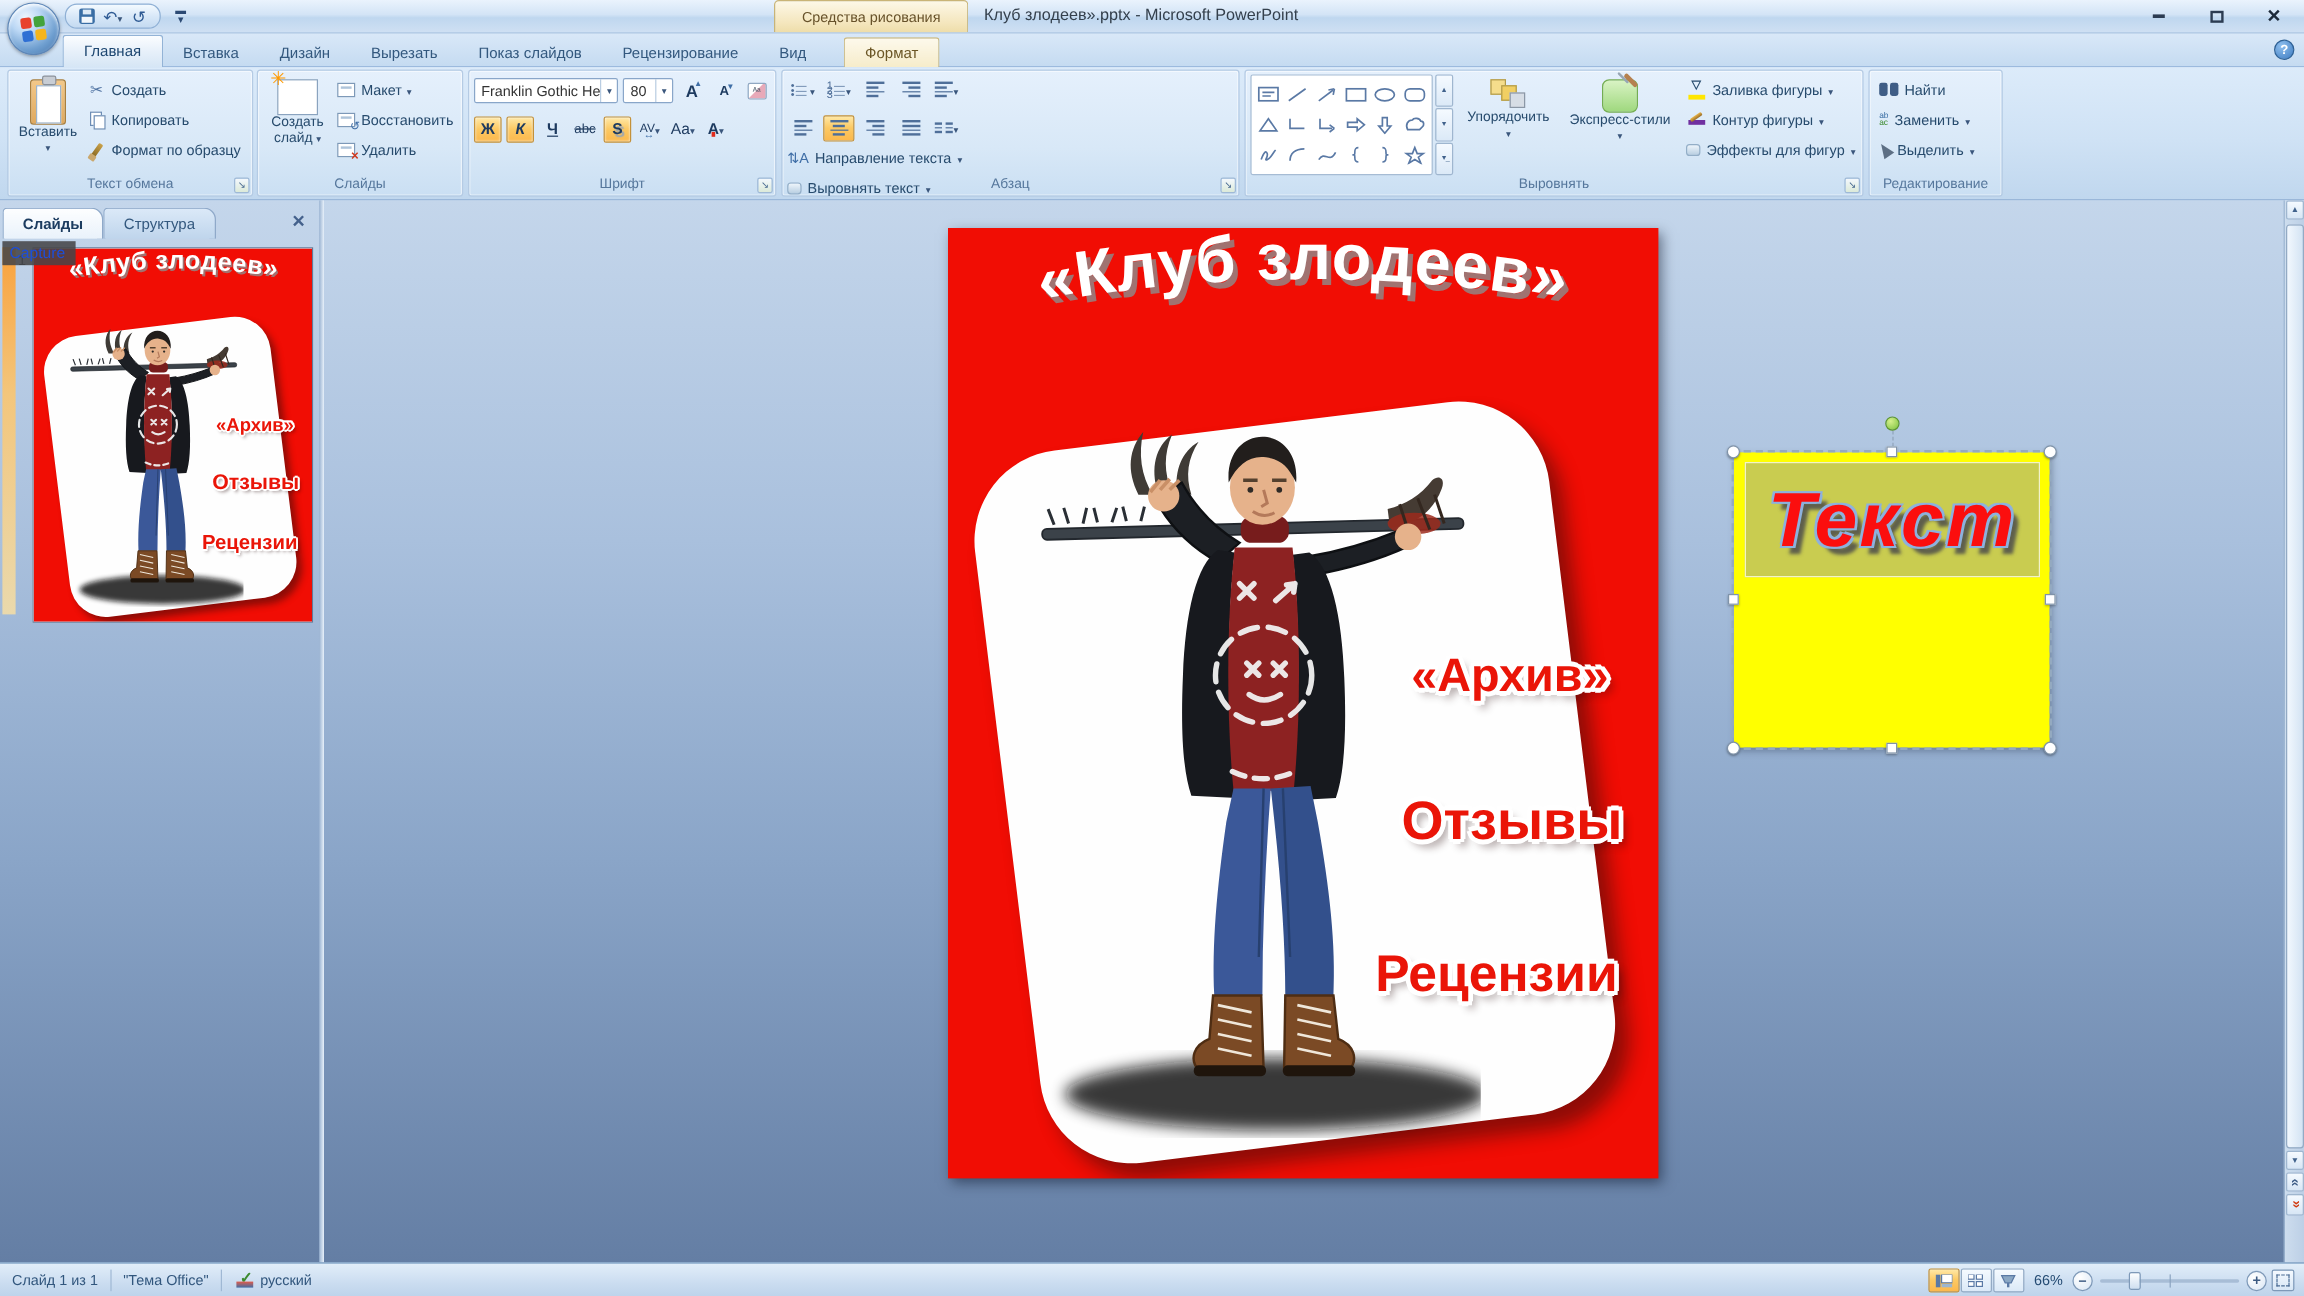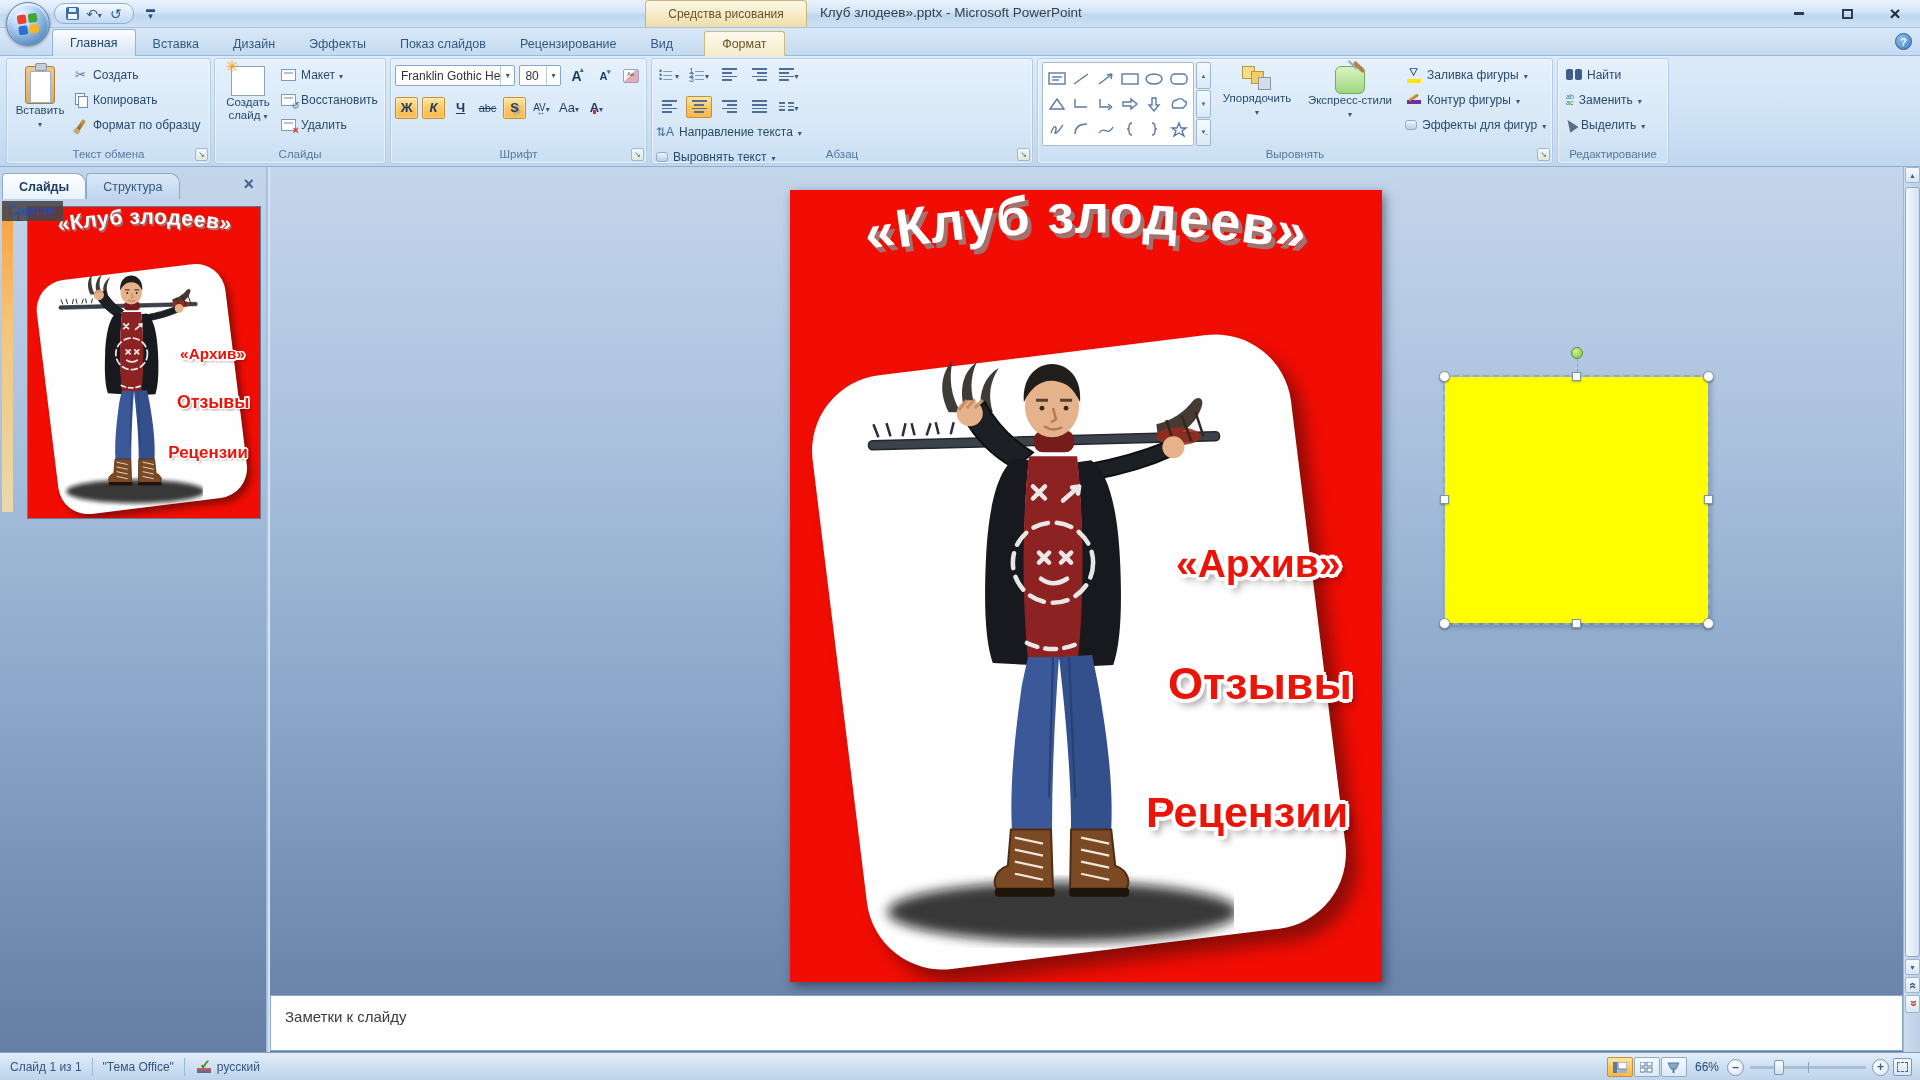--- a/index.html
+++ b/index.html
@@ -252,21 +252,21 @@
         <i class="b"></i>
         <i class="y"></i>
       </span>
   </div>
 
   <div class="tabrow">
     <div class="tabs">
       <span class="tab active">Главная</span>
       <span class="tab">Вставка</span>
       <span class="tab">Дизайн</span>
-      <span class="tab">Эффекты</span>
+      <span class="tab">Вырезать</span>
       <span class="tab">Показ слайдов</span>
       <span class="tab">Рецензирование</span>
       <span class="tab">Вид</span>
       <span class="tab ctx">Формат</span>
     </div>
     <span class="helpbtn"></span>
   </div>
 
   <div class="ribbon">
 
@@ -746,20 +746,23 @@
       <text class="tx" font-size="54"><textPath href="#arcT" startOffset="50%">«Клуб злодеев»</textPath></text>
     </svg>
     <div class="sitem it1">«Архив»</div>
     <div class="sitem it2">Отзывы</div>
     <div class="sitem it3">Рецензии</div>
   </div>
 
   <div class="tbox">
     <div class="rotstem"></div>
     <div class="rot"></div>
+    <div class="tsel">
+      <span class="ttext">Текст</span>
+    </div>
     <span class="hnd" style="left:-6px;top:-6px"></span>
     <span class="hnd" style="right:-6px;top:-6px"></span>
     <span class="hnd" style="left:-6px;bottom:-6px"></span>
     <span class="hnd" style="right:-6px;bottom:-6px"></span>
     <span class="hsq" style="left:50%;top:-5px;margin-left:-5px"></span>
     <span class="hsq" style="left:50%;bottom:-5px;margin-left:-5px"></span>
     <span class="hsq" style="left:-5px;top:50%;margin-top:-5px"></span>
     <span class="hsq" style="right:-5px;top:50%;margin-top:-5px"></span>
   </div>
 
@@ -768,23 +771,20 @@
     <span class="sthumb"></span>
     <span class="sbtn" style="top:792px">▼</span>
     <span class="sbtn" style="top:810px;color:#3d5c86">
         <span class="chev">«</span>
       </span>
     <span class="sbtn" style="top:828px;color:#d03a10;height:18px">
         <span class="chev down">«</span>
       </span>
   </div>
 
-  <div class="notes">
-    <div class="notes-label">Заметки к слайду</div>
-  </div>
 
   <div class="statusbar">
     <span style="margin-left:10px">Слайд 1 из 1</span>
     <span class="ssep"></span>
     <span>"Тема Office"</span>
     <span class="ssep"></span>
     <span class="spell-ic"></span>
     <span>русский</span>
     <div class="viewbtns">
       <span class="vbtn on">

